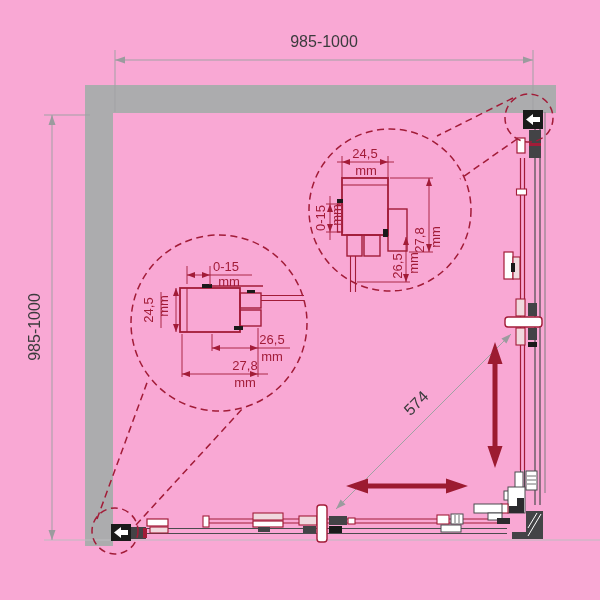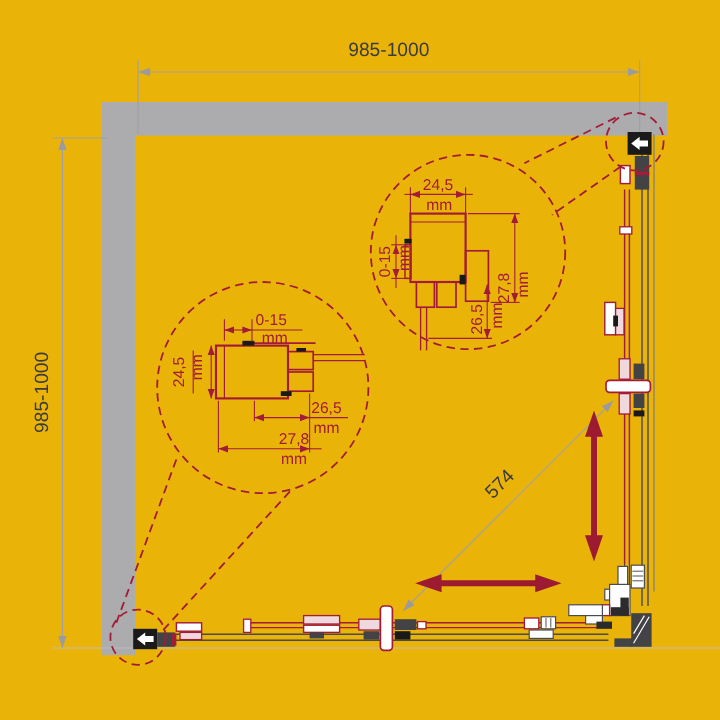--- a/index.html
+++ b/index.html
@@ -1,16 +1,16 @@
 <!DOCTYPE html>
 <html><head>
 <meta charset="utf-8">
 <style>
   html,body{margin:0;padding:0;background:#fff;}
-  .stage{position:relative;width:600px;height:600px;background:#eab308;overflow:hidden;
+  .stage{position:relative;width:600px;height:600px;background:#f9a8d4;overflow:hidden;
          font-family:"Liberation Sans", sans-serif;}
   svg{display:block;}
   .dim-main{font-family:"Liberation Sans",sans-serif;font-size:16px;fill:#3b3b3d;}
   .dim-detail{font-family:"Liberation Sans",sans-serif;font-size:13px;fill:#a21c38;}
   .wall{fill:#acacae;}
   .gline{stroke:#a1a1a4;stroke-width:1;fill:none;}
   .gline-light{stroke:#bcbcbf;stroke-width:1;fill:none;}
   .red{stroke:#a21c38;fill:none;}
   .redfill{fill:#a21c38;}
   .dark{stroke:#4b4b4e;fill:none;}

